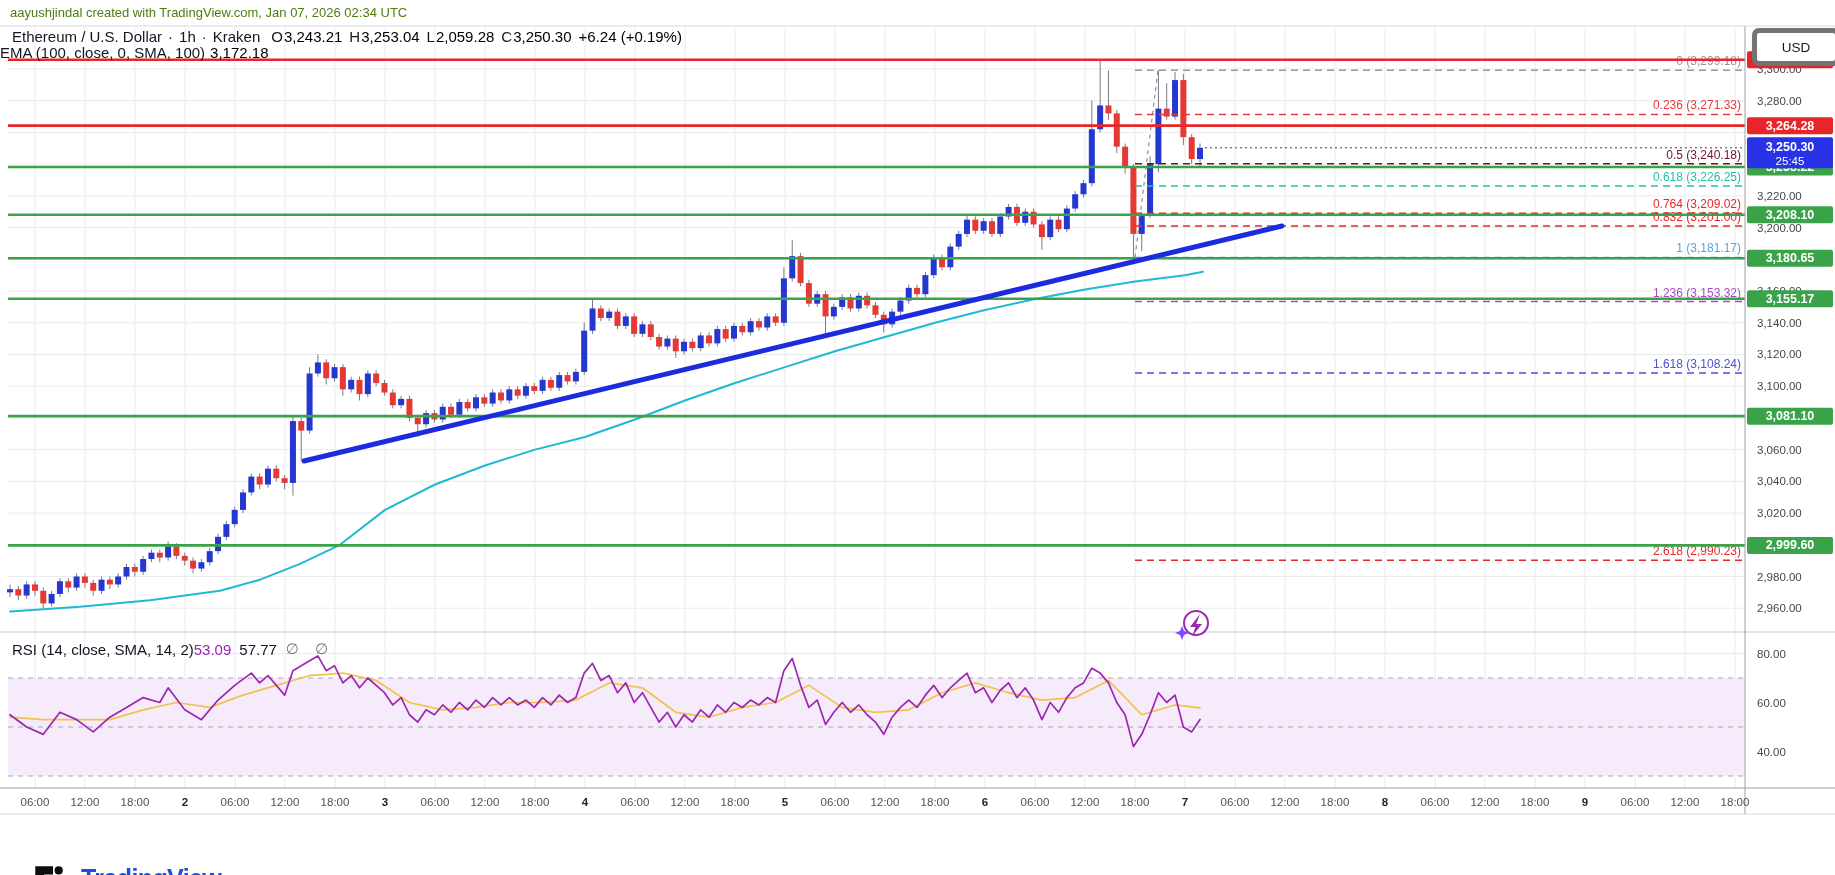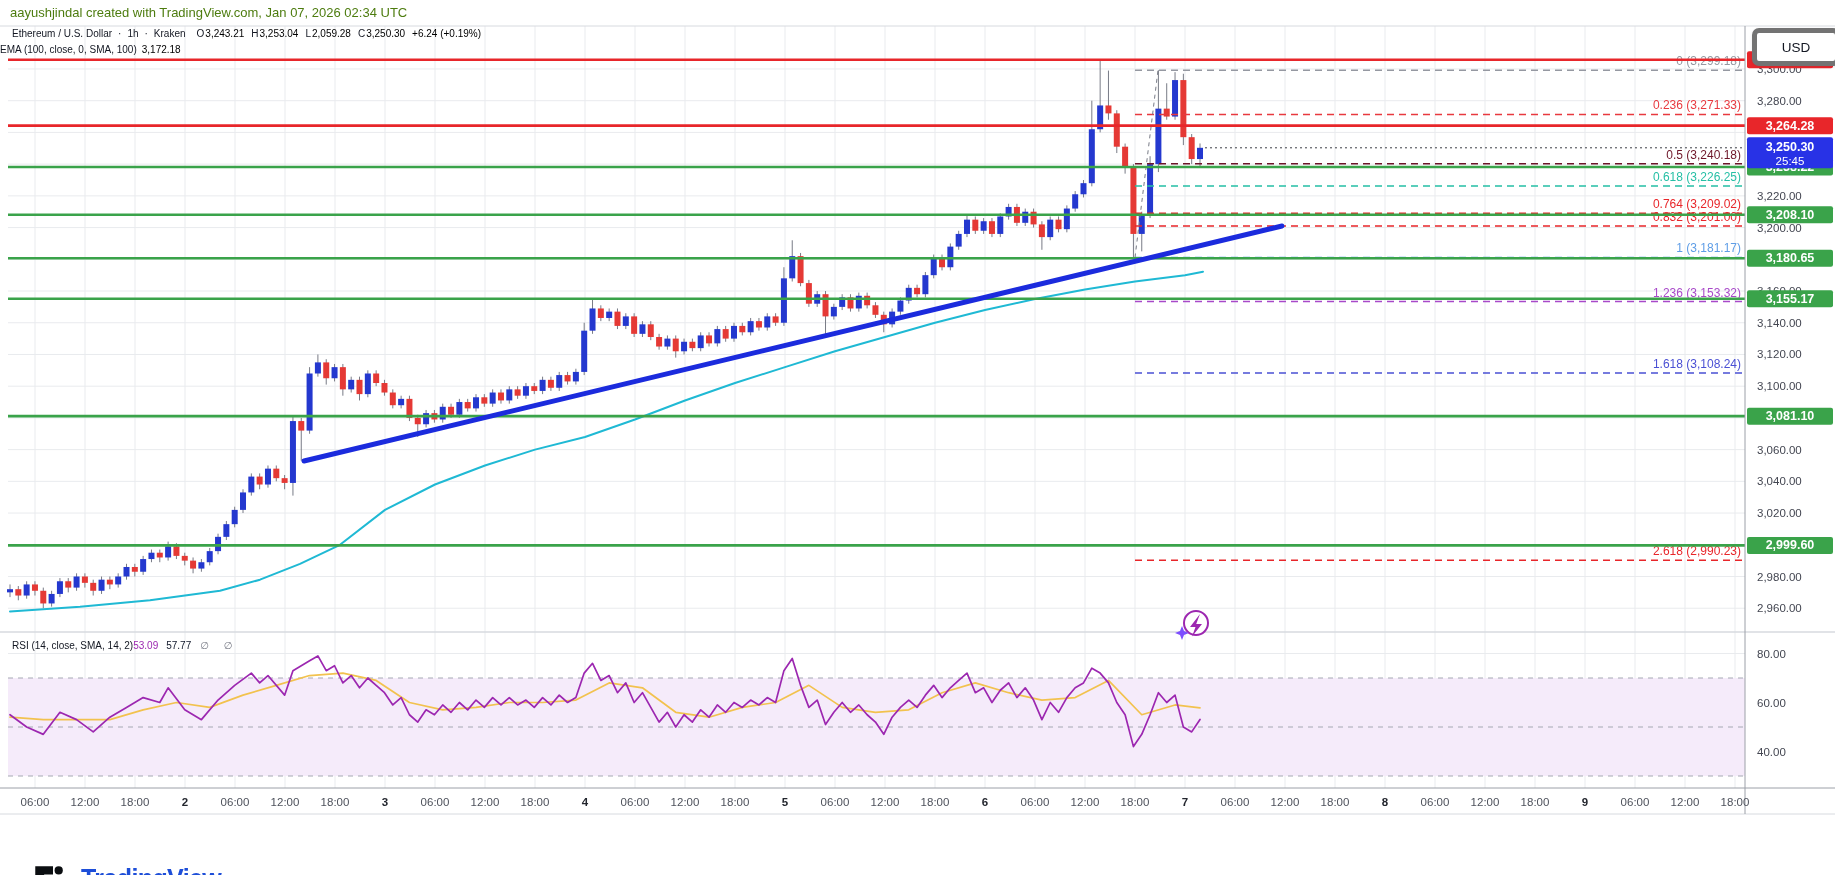--- a/index.html
+++ b/index.html
@@ -1,20 +1,20 @@
 <!DOCTYPE html>
 <html><head>
 <meta charset="utf-8">
 <style>
   html,body{margin:0;padding:0;background:#fff}
   .stage{position:relative;width:1835px;height:875px;background:#fff;overflow:hidden;
          font-family:"Liberation Sans",sans-serif}
   .stage svg.main{position:absolute;left:0;top:0}
   .wm{position:absolute;left:10px;top:5px;font-size:13px;color:#4d7c0f}
-  .lg{position:absolute;display:flex;align-items:flex-start;font-size:10px;color:#131722}
+  .lg{position:absolute;display:flex;align-items:flex-end;font-size:15px;color:#131722}
   .lg1{left:12px;top:28px}
   .lg2{left:0;top:44px}
   .lg3{left:12px;top:640px}
   .lg .t{margin-right:6px}
   .lg .lab{margin-right:1px}
   .lg .val{color:#000000;margin-right:7px}
   .lg .ml{margin-left:5px}
   .lg2 .emaval{color:#000000;margin-left:5px}
   .lg3 .rsival{color:#9c27b0;}
   .lg3 .rsismaval{color:#0f172a;margin-left:8px}

